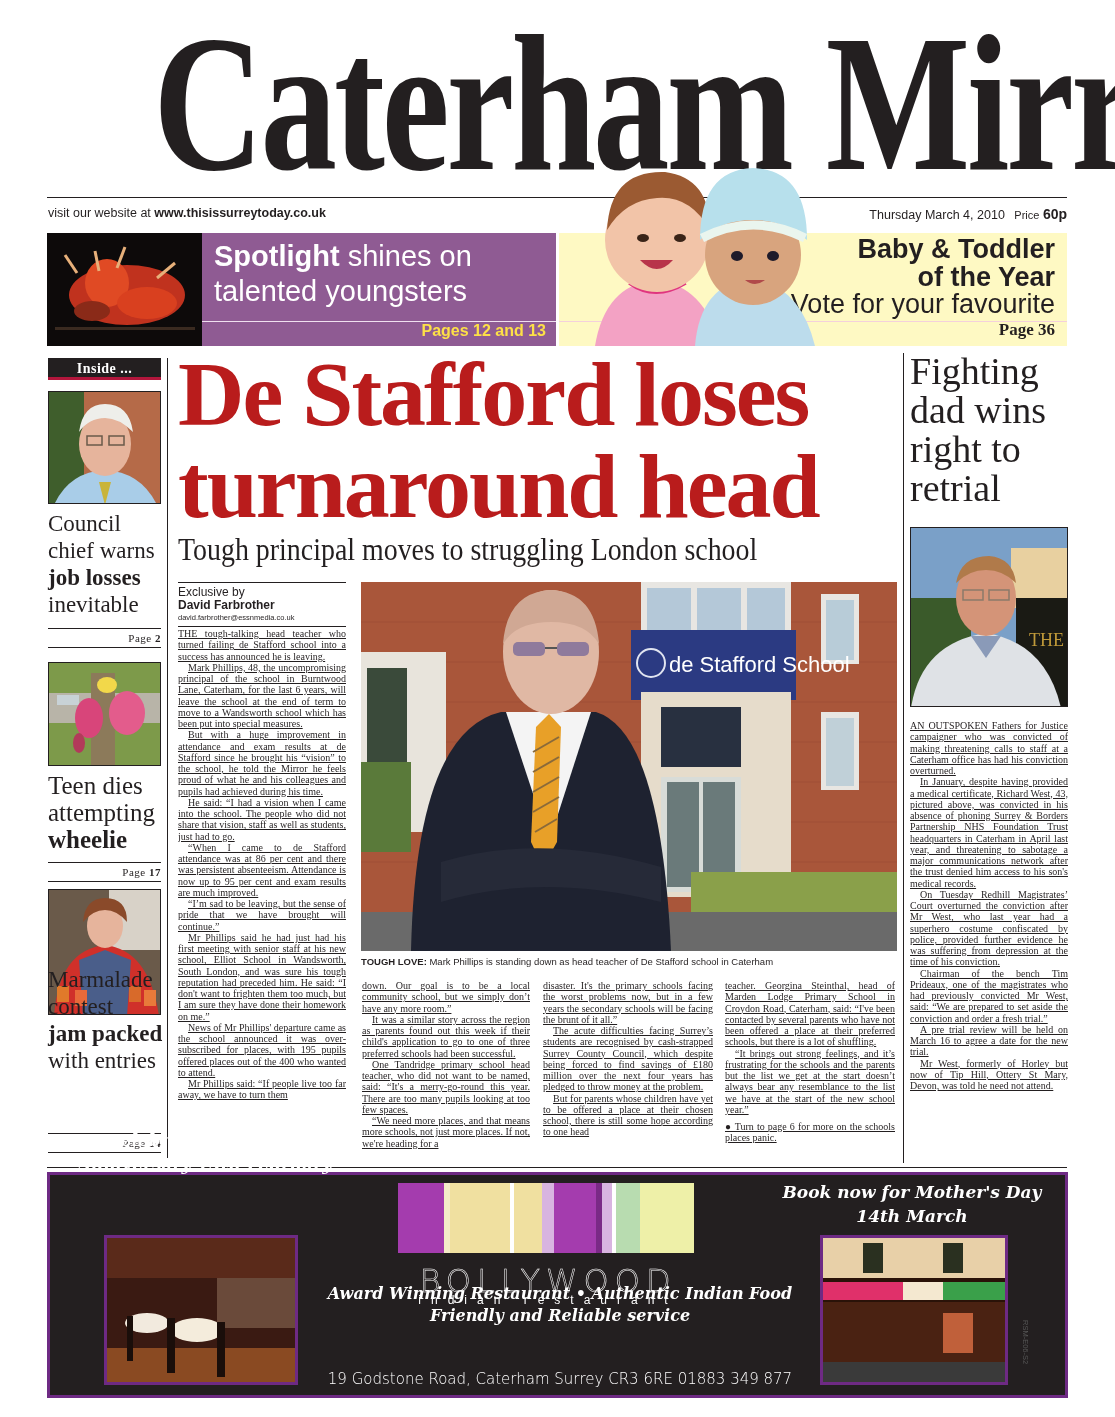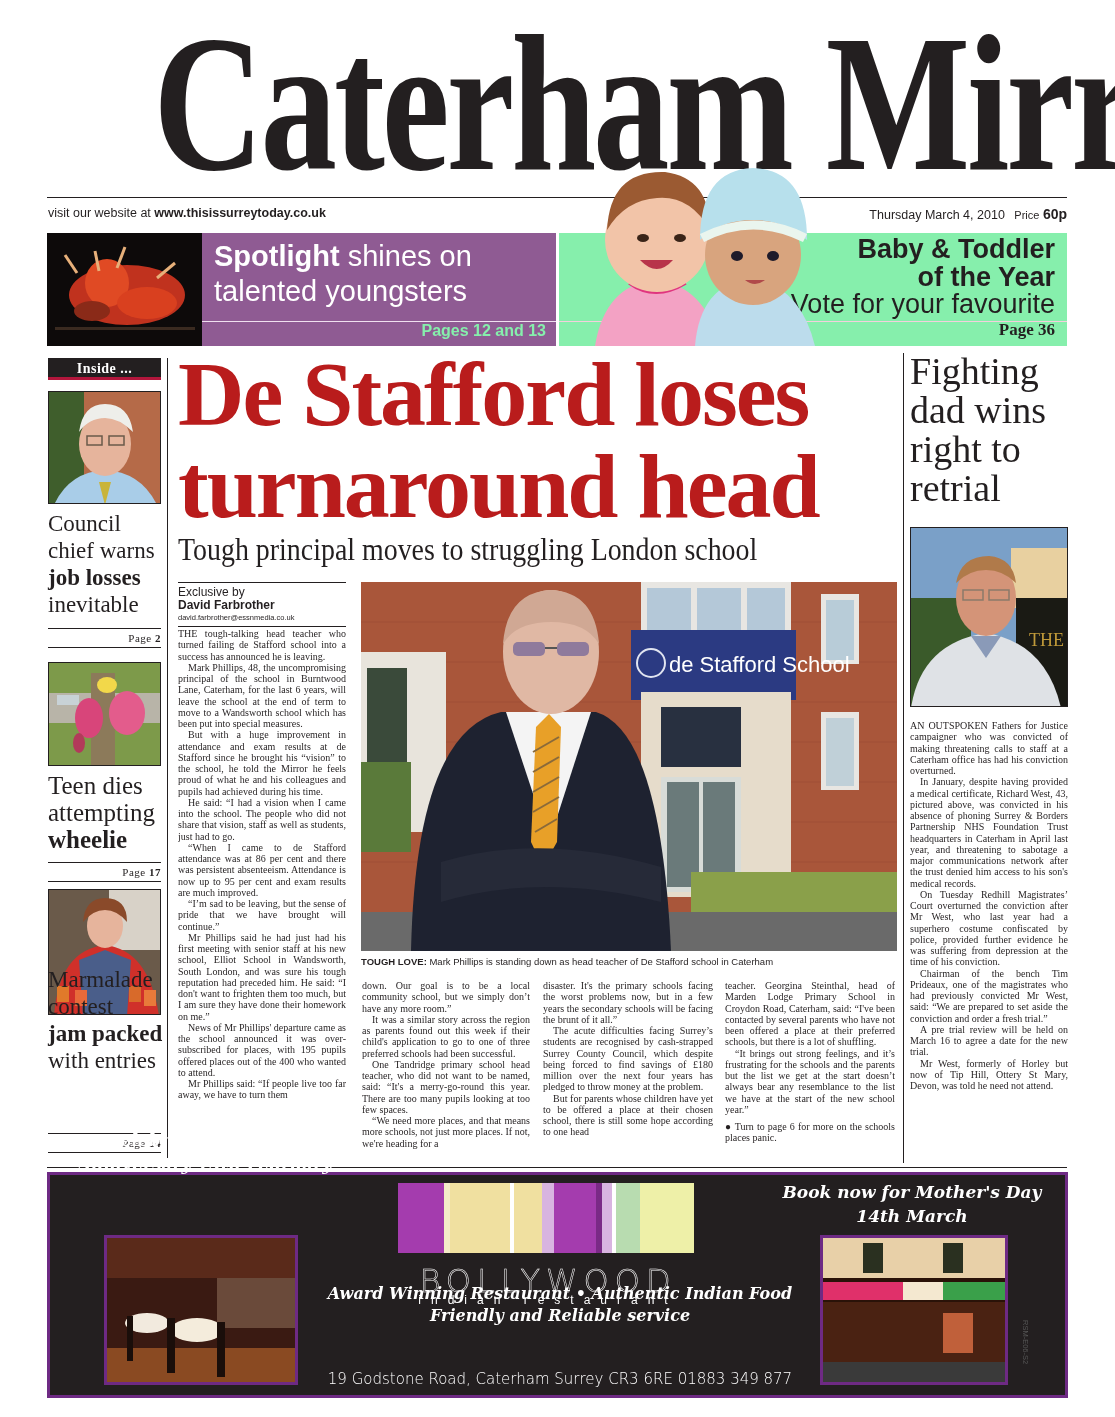--- a/index.html
+++ b/index.html
@@ -17,22 +17,22 @@
   .dateline { right: 48px; top: 206px; font-family: "Liberation Sans", sans-serif; font-size: 12.5px; color: #231f20; }
   .dateline .price-label { font-size: 11px; margin-left: 6px; }
   .dateline .price { font-weight: bold; font-size: 14px; }
 
   
   .promo-photo { left: 47px; top: 233px; width: 155px; height: 113px; background: #0d0a0a; overflow: hidden; }
   .promo-left { left: 202px; top: 233px; width: 354px; height: 113px; background: #8f5b93; }
   .promo-left .title { position: absolute; left: 12px; top: 6px; font-family: "Liberation Sans", sans-serif; color: #ffffff; font-size: 29px; line-height: 35px; }
   .promo-left .title b { font-weight: bold; }
   .promo-left .divider { position: absolute; left: 0; right: 0; top: 88px; height: 1px; background: #f0e0f0; }
-  .promo-left .pages { position: absolute; right: 10px; top: 89px; font-family: "Liberation Sans", sans-serif; font-weight: bold; color: #86efac; font-size: 16px; }
-  .promo-right { left: 559px; top: 233px; width: 508px; height: 113px; background: #86efac; }
+  .promo-left .pages { position: absolute; right: 10px; top: 89px; font-family: "Liberation Sans", sans-serif; font-weight: bold; color: #fde047; font-size: 16px; }
+  .promo-right { left: 559px; top: 233px; width: 508px; height: 113px; background: #fef9c3; }
   .promo-right .t1 { position: absolute; right: 12px; top: 2px; text-align: right; font-family: "Liberation Sans", sans-serif; font-weight: bold; color: #231f20; font-size: 27px; line-height: 28px; }
   .promo-right .t2 { position: absolute; right: 12px; top: 56px; font-family: "Liberation Sans", sans-serif; color: #231f20; font-size: 27px; }
   .promo-right .divider { position: absolute; left: 0; right: 0; top: 88px; height: 1px; background: #f4d0dc; }
   .promo-right .pages { position: absolute; right: 12px; top: 87px; font-family: Liberation Serif, serif; font-weight: bold; color: #231f20; font-size: 17px; padding-left: 36px; }
   .babies { left: 585px; top: 160px; width: 250px; height: 186px; }
 
   
   .inside-tag { left: 48px; top: 358px; width: 113px; height: 22px; background: #231f20; border-bottom: 3px solid #b3163c;
     color: #ffffff; font-family: "Liberation Serif", serif; font-weight: bold; font-size: 14px; text-align: center; line-height: 21px; letter-spacing: 0.5px; }
   .side-rule { left: 167px; top: 358px; width: 1px; height: 800px; background: #231f20; }
@@ -43,21 +43,21 @@
     text-align: right; font-size: 11px; line-height: 18px; color: #231f20; letter-spacing: 0.5px; }
   .side-page b { font-weight: bold; }
 
   
   .headline { left: 178px; top: 348px; width: 720px; font-family: "Liberation Serif", serif; font-weight: bold; font-size: 92px; line-height: 92px; color: #b91c1c; letter-spacing: -2px; }
   .subhead { left: 178px; top: 532px; font-family: "Liberation Serif", serif; font-size: 31px; color: #231f20; transform: scaleX(0.9); transform-origin: left; white-space: nowrap; }
   .byline { left: 178px; top: 582px; width: 168px; border-top: 1px solid #231f20; border-bottom: 1px solid #231f20; padding: 3px 0 3px 0; font-family: "Liberation Sans", sans-serif; color: #231f20; }
   .byline .ex { font-size: 12px; line-height: 13px; }
   .byline .name { font-size: 12px; font-weight: bold; line-height: 13px; }
   .byline .email { font-size: 7.5px; line-height: 11px; }
-  .col { font-family: "Liberation Serif", serif; font-size: 10px; line-height: 11.25px; text-align: justify; color: #231f20; }
+  .col { font-family: "Liberation Serif", serif; font-size: 10px; line-height: 11.25px; text-align: justify; color: #231f20; text-decoration: underline; }
   .col p { text-indent: 10px; }
   .col p.first { text-indent: 0; }
   .col-1 { left: 178px; top: 628px; width: 168px; height: 532px; overflow: hidden; }
   .col-2 { left: 362px; top: 980px; width: 168px; height: 180px; overflow: hidden; }
   .col-3 { left: 543px; top: 980px; width: 170px; height: 180px; overflow: hidden; }
   .col-4 { left: 725px; top: 980px; width: 170px; height: 180px; overflow: hidden; }
   .col-5 { left: 910px; top: 720px; width: 158px; height: 442px; overflow: hidden; }
   .col-4 .bullet { text-indent: 0; margin-top: 6px; }
 
   .main-photo { left: 361px; top: 582px; width: 536px; height: 369px; overflow: hidden; background: #a9563a; }

